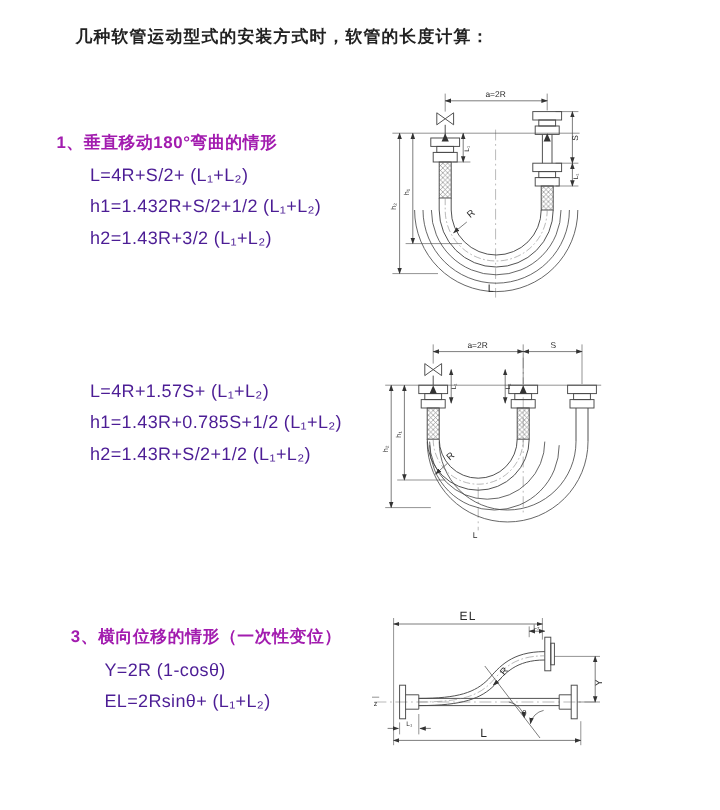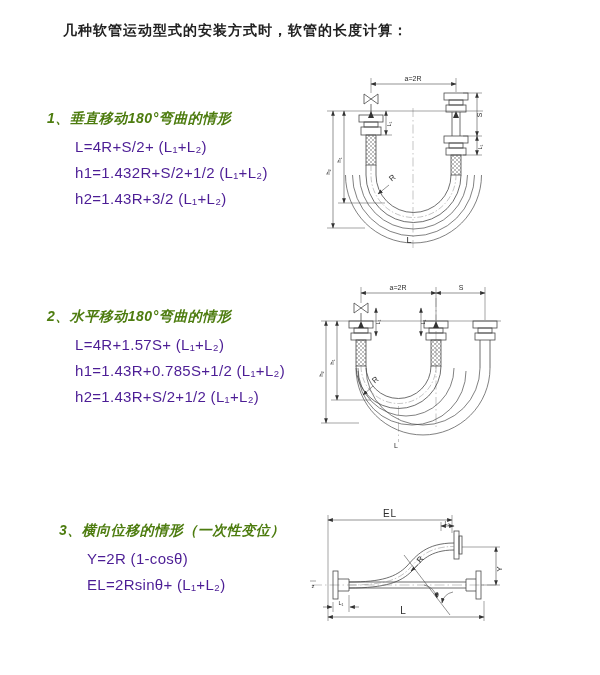--- a/index.html
+++ b/index.html
@@ -5,21 +5,21 @@
   html,body{margin:0;padding:0;}
   body{
     width:600px;height:675px;position:relative;background:#ffffff;
     font-family:"Liberation Sans", sans-serif;color:#1c1c1c;overflow:hidden;
   }
   .title{
     position:absolute;left:35px;top:22px;font-size:14px;font-weight:600;
     letter-spacing:1px;color:#222;margin-left:28px;
   }
   .sec{position:absolute;left:47px;}
-  .sec-h{font-size:14px;font-weight:600;letter-spacing:0.5px;color:#4d7c0f;font-style:italic;}
+  .sec-h{font-size:14px;font-weight:600;letter-spacing:0.5px;color:#a21caf;}
   .f{font-size:15px;margin:11px 0 0 28px;line-height:15px;letter-spacing:0.3px;color:#4c1d95;white-space:nowrap;}
   #sec1{top:110px;}
   #sec2{top:308px;}
   #sec3{top:522px;margin-left:12px;}
   svg{position:absolute;}
   #d1{left:313px;top:68px;}
   #d2{left:313px;top:278px;}
   #d3{left:300px;top:495px;}
   svg text{fill:#2a2a2a;font-family:"Liberation Sans", sans-serif;}
 </style>
@@ -29,21 +29,20 @@
 <div class="title">几种软管运动型式的安装方式时，软管的长度计算：</div>
 
 <div class="sec" id="sec1">
   <div class="sec-h">1、垂直移动180°弯曲的情形</div>
   <div class="f">L=4R+S/2+ (L₁+L₂)</div>
   <div class="f">h1=1.432R+S/2+1/2 (L₁+L₂)</div>
   <div class="f">h2=1.43R+3/2 (L₁+L₂)</div>
 </div>
 
 <div class="sec" id="sec2">
-  <div class="sec-h">2、水平移动180°弯曲的情形</div>
   <div class="f">L=4R+1.57S+ (L₁+L₂)</div>
   <div class="f">h1=1.43R+0.785S+1/2 (L₁+L₂)</div>
   <div class="f">h2=1.43R+S/2+1/2 (L₁+L₂)</div>
 </div>
 
 <div class="sec" id="sec3">
   <div class="sec-h">3、横向位移的情形（一次性变位）</div>
   <div class="f">Y=2R (1-cosθ)</div>
   <div class="f">EL=2Rsinθ+ (L₁+L₂)</div>
 </div>

